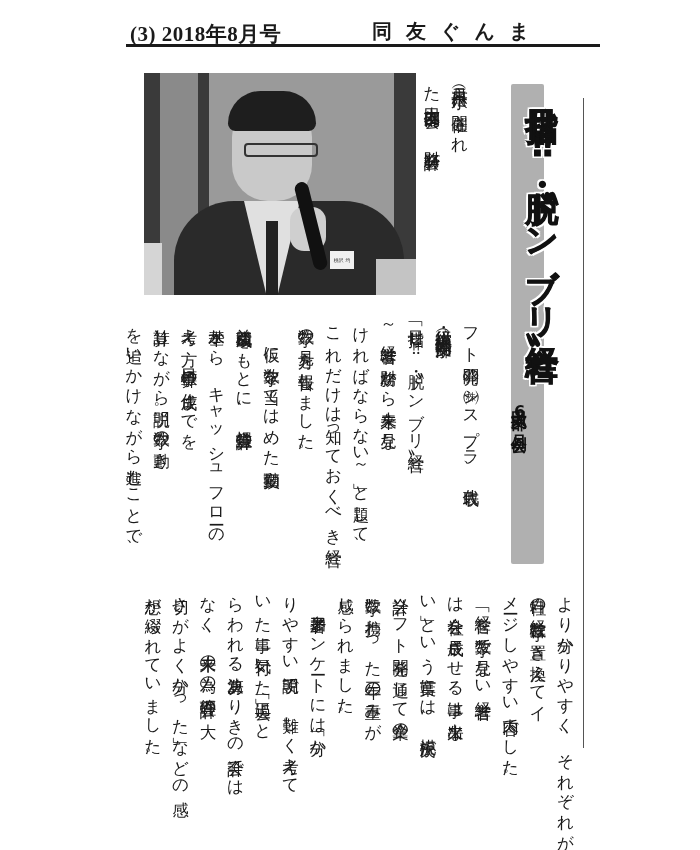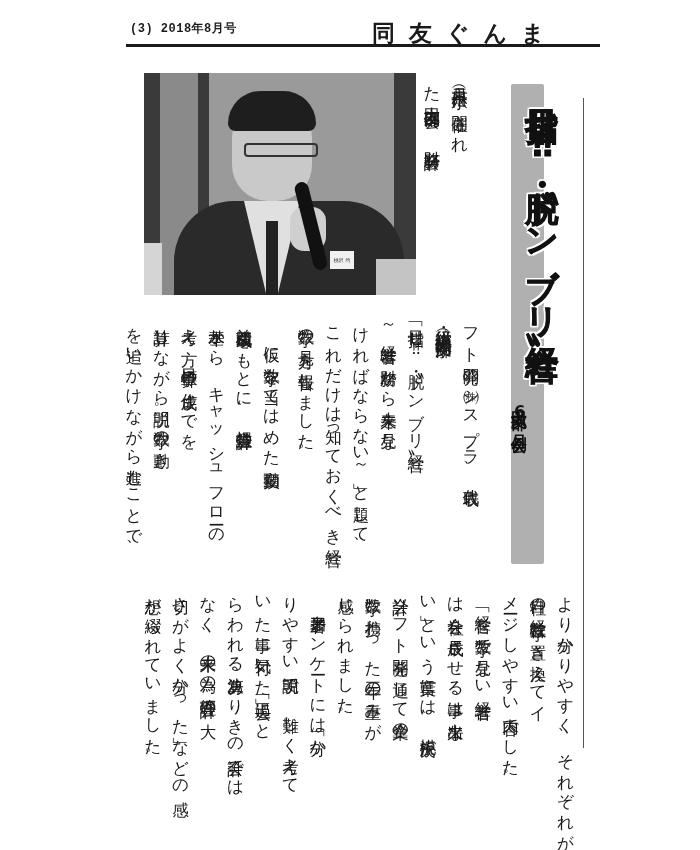--- a/index.html
+++ b/index.html
@@ -7,27 +7,27 @@
       width: 700px; height: 850px; position: relative; overflow: hidden;
       background: #ffffff; color: #1a1a1a;
       font-family: "DejaVu Serif", "Liberation Serif", serif;
     }
     .header {
       position: absolute; left: 126px; top: 16px; width: 474px; height: 28px;
       border-bottom: 3px solid #1a1a1a;
     }
     .issue {
       position: absolute; left: 4px; top: 4px;
-      font-family: Liberation Mono, monospace;
-      font-size: 12px; font-weight: bold; letter-spacing: 0.5px;
+      font-family: Liberation Serif, serif;
+      font-size: 21px; font-weight: bold; letter-spacing: 0.5px;
     }
     .paper-name {
       position: absolute; left: 246px; top: 2px;
       font-family: "DejaVu Sans", "Liberation Sans", sans-serif;
-      font-size: 23px; font-weight: bold; letter-spacing: 14px;
+      font-size: 20px; font-weight: bold; letter-spacing: 14px;
     }
     .vline {
       position: absolute; left: 583px; top: 98px; width: 1px; height: 650px;
       background: #555;
     }
     .headline-box {
       position: absolute; left: 511px; top: 84px; width: 33px; height: 480px;
       background: #b0b0b0; border-radius: 2px;
     }
     .headline {

